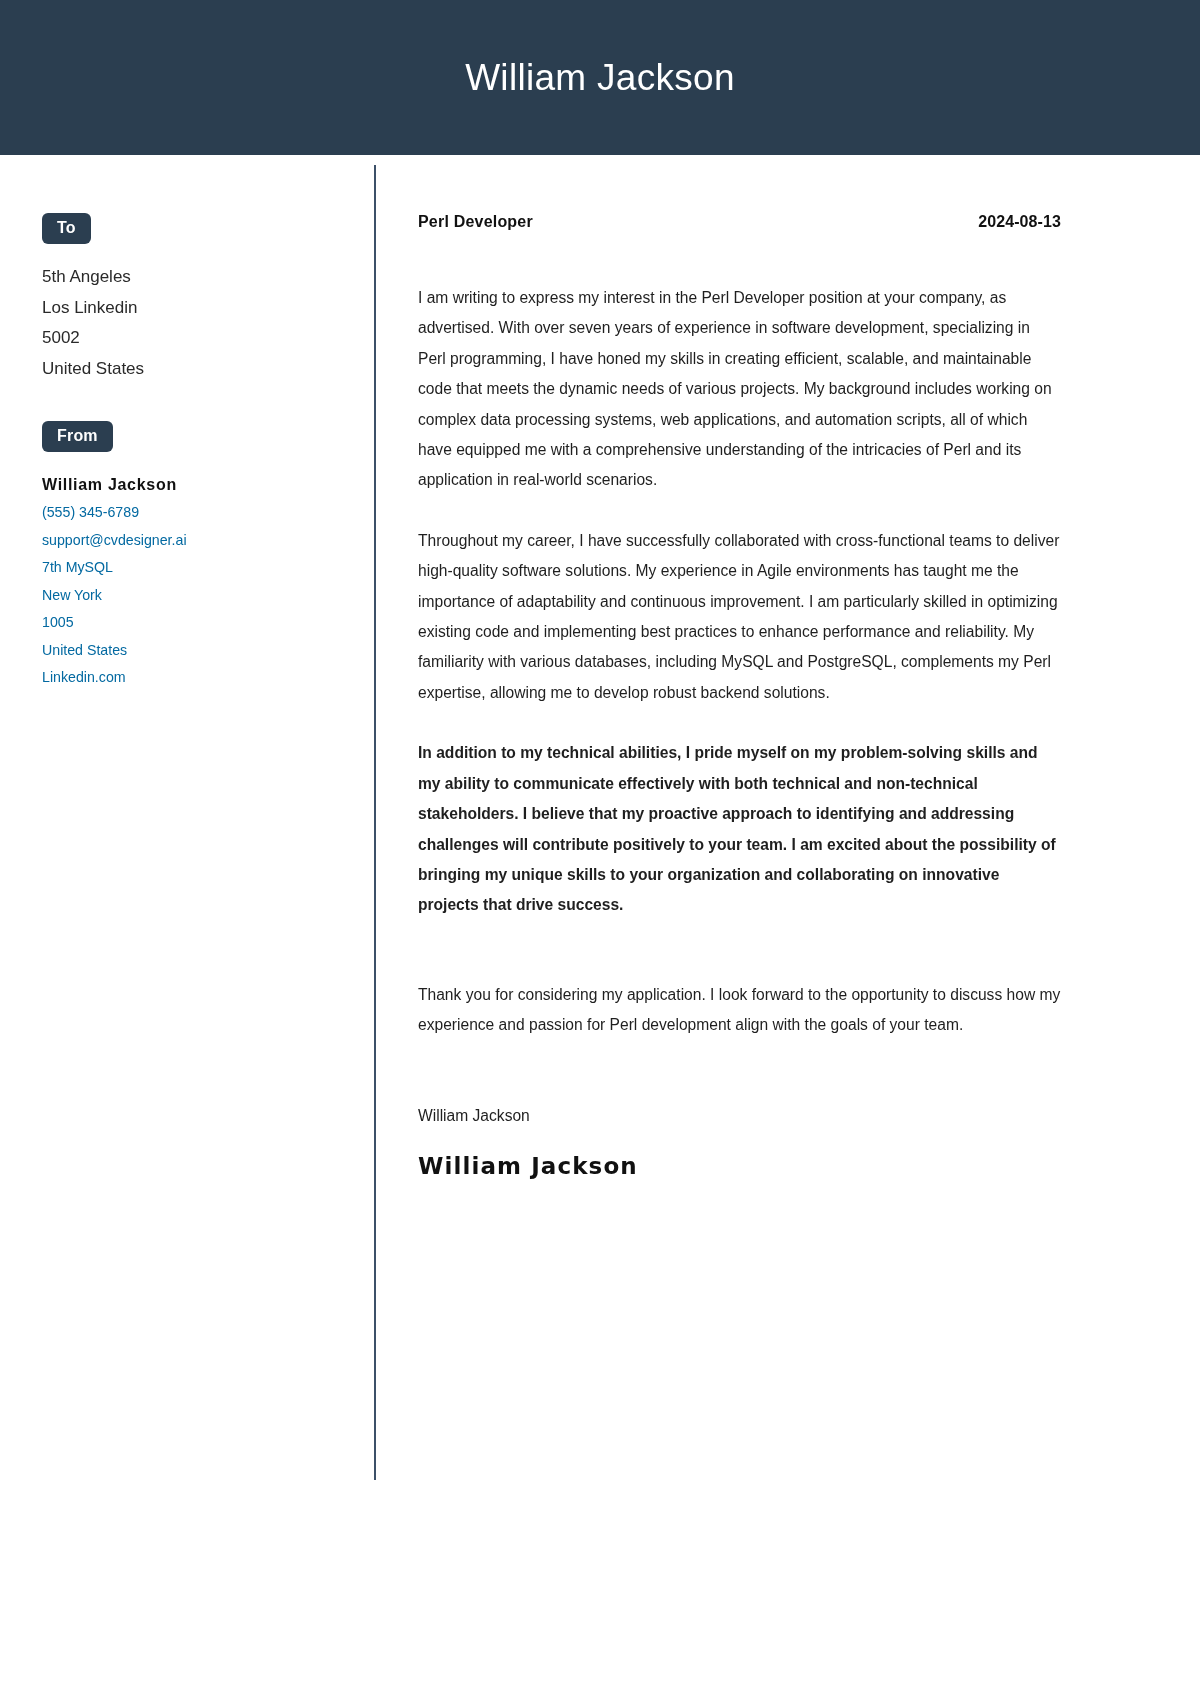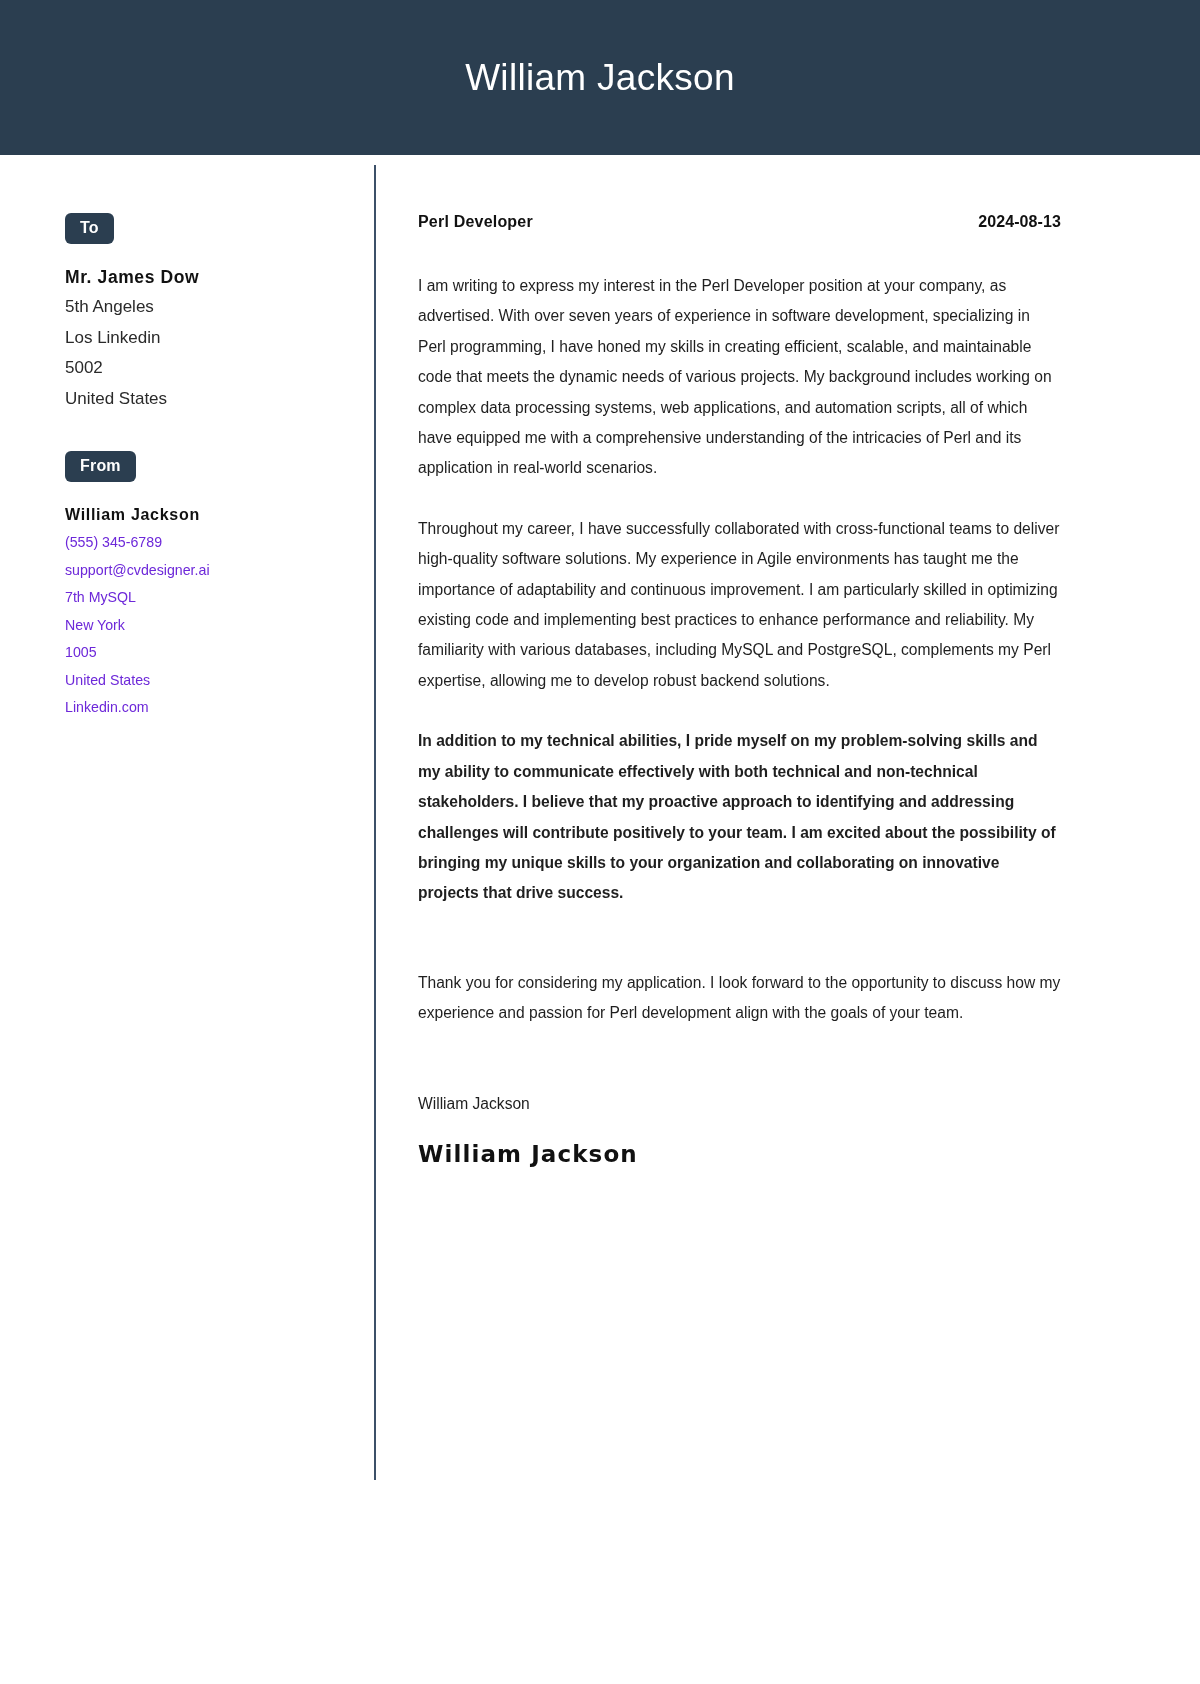--- a/index.html
+++ b/index.html
@@ -47,21 +47,21 @@
     left: 374px;
     top: 10px;
     width: 2px;
     height: 1315px;
     background: #3c5068;
   }
 
   
   .sidebar {
     position: absolute;
-    left: 65px;
+    left: 42px;
     top: 58px;
     width: 290px;
   }
 
   .badge {
     display: inline-block;
     background: #2b3e50;
     color: #ffffff;
     font-size: 16px;
     font-weight: bold;
@@ -93,36 +93,36 @@
     font-size: 16px;
     font-weight: bold;
     letter-spacing: 0.7px;
     line-height: 29px;
     color: #111111;
   }
   .addr-from .addr-line {
     font-size: 14.2px;
     font-weight: 400;
     line-height: 27.5px;
-    color: #6d28d9;
+    color: #0369a1;
   }
 
   
   .letter {
     position: absolute;
     left: 418px;
     top: 58px;
     width: 643px;
   }
 
   .letter-topline {
     display: flex;
     justify-content: space-between;
     align-items: flex-start;
-    margin-bottom: 40px;
+    margin-bottom: 52px;
   }
   .job-title {
     font-size: 16px;
     font-weight: bold;
     letter-spacing: 0.2px;
     color: #111111;
   }
   .letter-date {
     font-size: 16px;
     font-weight: bold;
@@ -173,21 +173,20 @@
 <div class="sheet">
 
   <div class="divider"></div>
 
   <div class="sidebar">
 
     
     <div class="badge">To</div>
 
     <div class="addr-block addr-to">
-      <div class="addr-name">Mr. James Dow</div>
       <div class="addr-line">5th Angeles</div>
       <div class="addr-line">Los Linkedin</div>
       <div class="addr-line">5002</div>
       <div class="addr-line">United States</div>
     </div>
 
     
     <div class="from-badge-wrap">
       <div class="badge">From</div>
     </div>

